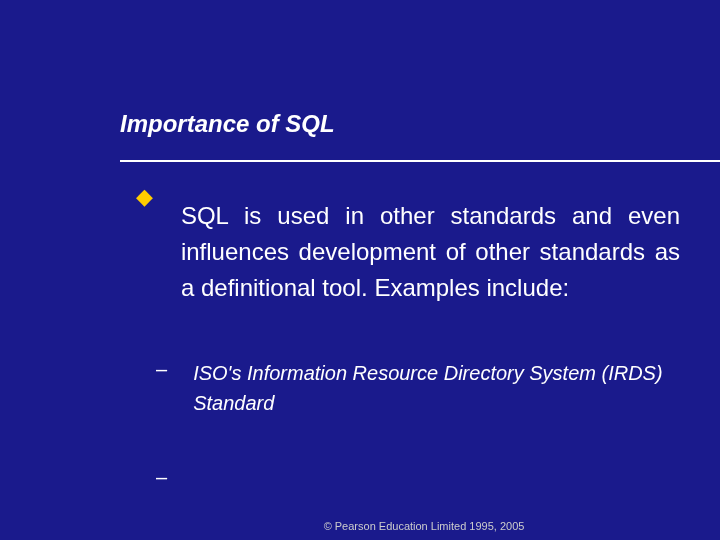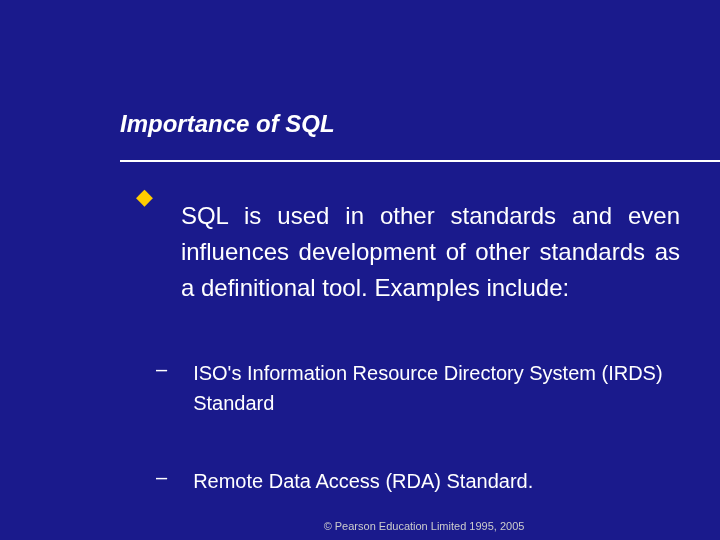--- a/index.html
+++ b/index.html
@@ -83,20 +83,21 @@
       color: #ffffff;
       font-size: 20px;
       margin-right: 10px;
       flex-shrink: 0;
     }
 
     .sub-bullet-text {
       color: #ffffff;
       font-size: 20px;
       line-height: 1.5;
+      font-style: italic;
     }
 
     .footer {
       position: absolute;
       bottom: 24px;
       left: 0;
       width: 100%;
       display: flex;
       justify-content: center;
       align-items: flex-start;
@@ -134,21 +135,20 @@
 
     <div class="sub-bullets">
 
       <div class="sub-bullet-item">
         <span class="sub-bullet-dash">–</span>
         <span class="sub-bullet-text">ISO's Information Resource Directory System (IRDS) Standard</span>
       </div>
 
       <div class="sub-bullet-item">
         <span class="sub-bullet-dash">–</span>
-        <span class="sub-bullet-text">Remote Data Access (RDA) Standard.</span>
       </div>
 
     </div>
   </div>
 
   <div class="footer">
     <span class="footer-text">© Pearson Education Limited 1995, 2005</span>
   </div>
 
   <div class="page-number">13</div>

